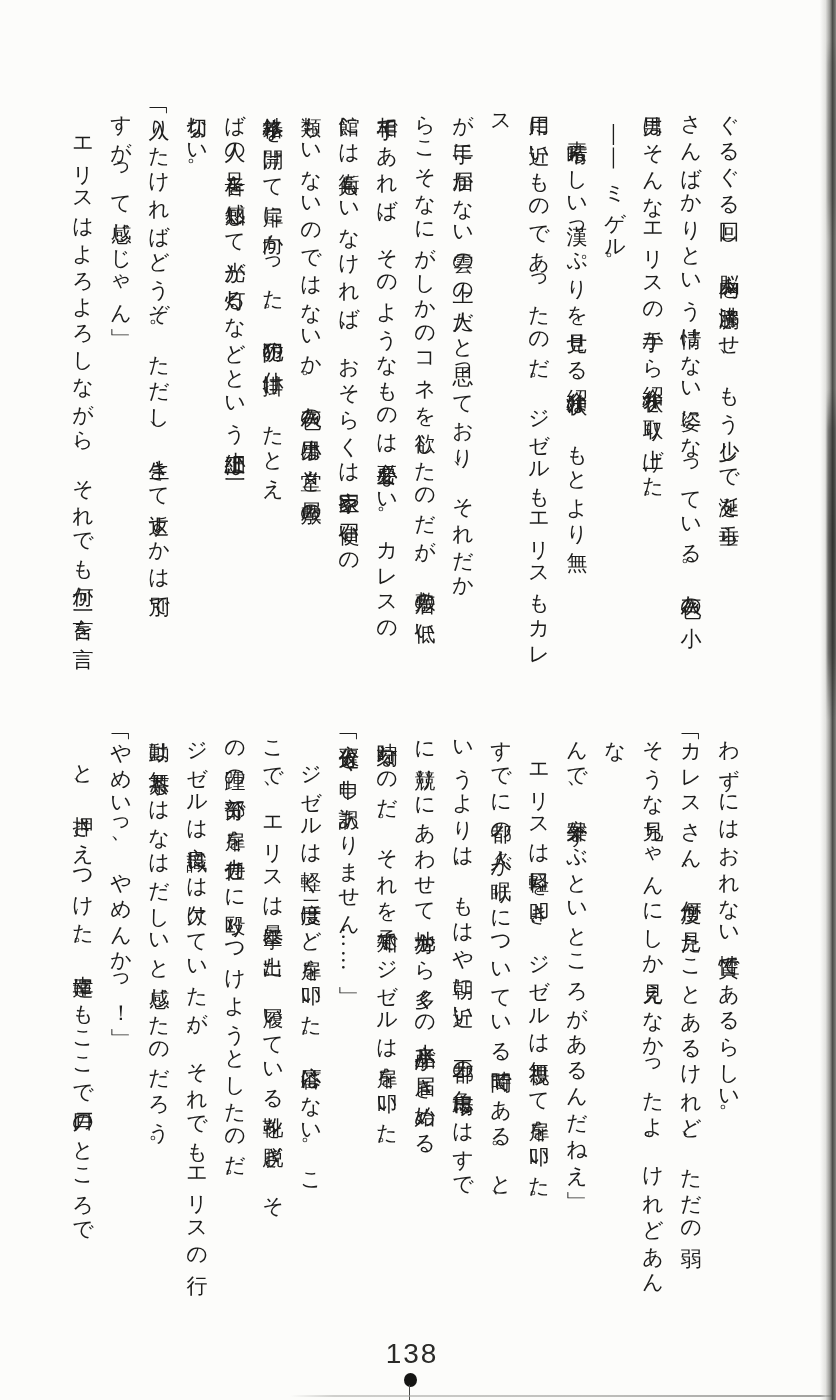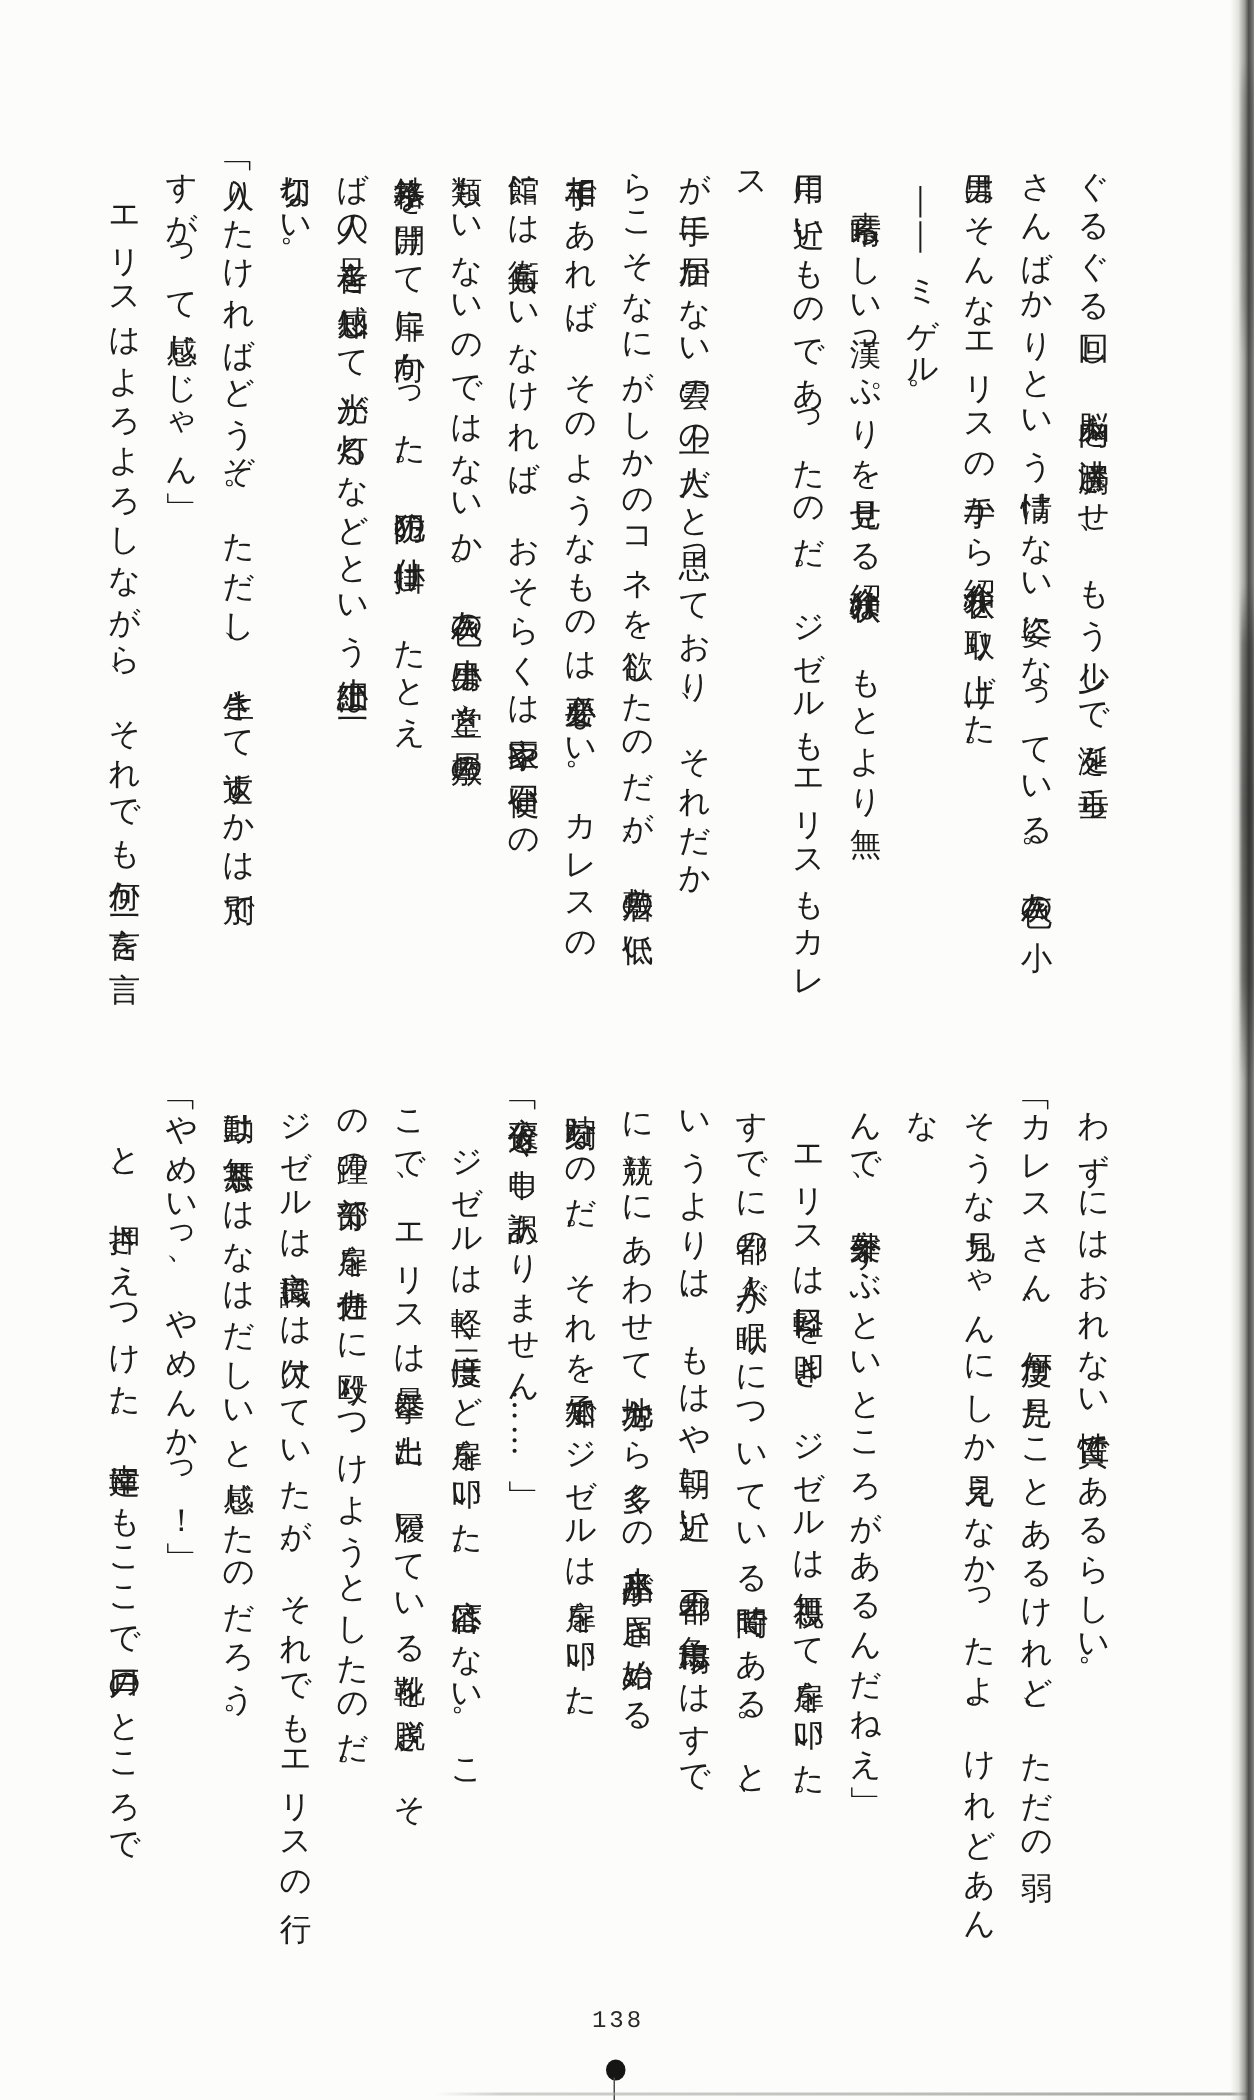--- a/index.html
+++ b/index.html
@@ -24,24 +24,24 @@
     text-rendering:optimizeLegibility;
   }
   .block.upper{top:100px;}
   .block.lower{top:726px;}
   .col{height:566px;}
   
   .folio{
     position:absolute;
     left:362px;top:1338px;width:100px;
     text-align:center;
-    font-size:16px;
+    font-size:28px;
     letter-spacing:2px;
     color:#2a2a28;
-    font-family:Liberation Mono, monospace;
+    font-family:Liberation Sans, sans-serif;
   }
   .dot{
     position:absolute;
     left:404px;top:1373px;
     width:13px;height:14px;
     background:#151513;
     border-radius:50%;
   }
   .dot-tail{
     position:absolute;

